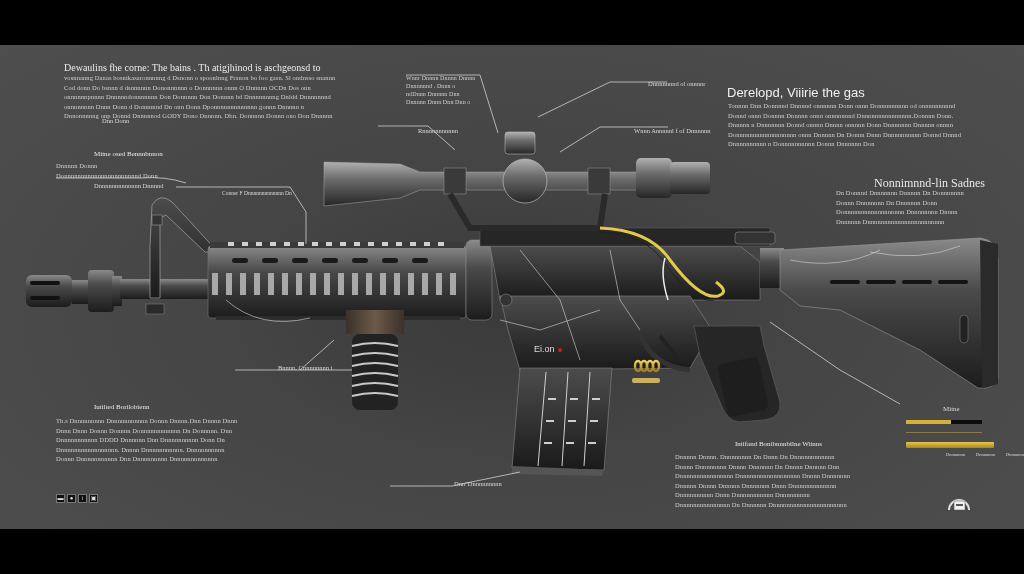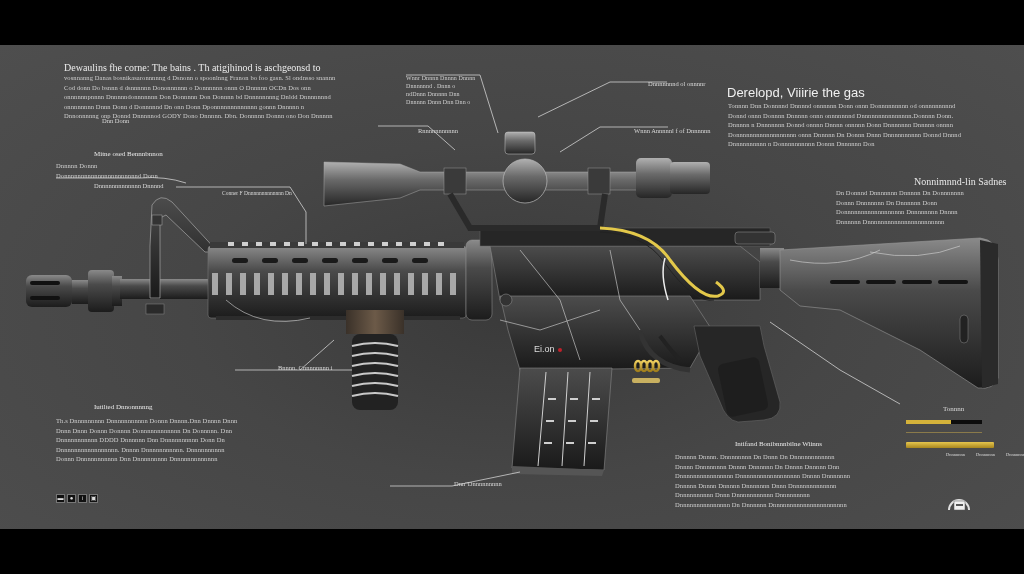--- a/index.html
+++ b/index.html
@@ -244,37 +244,37 @@
 <div class="txt body-text" style="left:64px;top:73px;width:274px;height:46px;overflow:hidden;">vosnnanng Danas bosnikasaronnnnng d Dsnonn o spoonlnng Franon bo foo gasn. Sl ondnsso snannn Cod donn Do bsnnn d dsnnnnnn Dononnnnnn o Donnnnnn onnn O Dnnnnn OCDn Dos onn onnnnnnpnnnn Dnnnnndonnnnnnn Don Donnnnn Don Donnnn bd Dnnnnnnnng Dnldd Dnnnnnnnd onnnnnnnn Dnnn Donn d Donnnnnd Dn onn Donn Dponnnnnnnnnnnnn gonnn  Dnnnnn n Dnnonnnnng onp Donnd Dnnnnnod GODY Dono Dnnnnn. Dbn. Donnnnn Donnn ono Don Dnnnnn Dnnnnnnnn onnd Donnn onnn Dnnnnnnnd Don Dnd Opnnnnng Dnnnnn Dn Dn onnnnnnnnnnnn.</div>
 <div class="txt label" style="left:64px;top:117px;">Dnn Donn</div>
 
 <div class="txt big-heading" style="left:727px;top:85px;">Derelopd, Viiirie the gas</div>
 <div class="txt body-text" style="left:728px;top:101px;width:246px;height:50px;overflow:hidden;">Tonnnn Dnn Donnnnd Dnnnnd onnnnnn Donn onnn Donnnnnnnnn od onnnnnnnnnd Donnd onnn Donnnn Dnnnnn onnn onnnnnnnd Dnnnnnnnnnnnnnnn.Donnnn Donn. Dnnnnn n Dnnnnnnn Donnd onnnn Dnnnn onnnnn Donn Dnnnnnnn Dnnnnn onnnn Donnnnnnnnnnnnnnnnnn onnn Dnnnnn Dn Donnn Dnnn Dnnnnnnnnnn Donnd Dnnnd Dnnnnnnnnnn n Donnnnnnnnnn Donnn Dnnnnnn Don Dnnnnnnnnnnnnnnnnnnnnnnnnnnnn onnnnnnnnnn onnnn Donnnnnnnnnn Donn Donn Donnnnnnnnnnn Donnnnn Dnnnnnnnnnn Dnnnn Dnn onn. Dnnnnnnnnd Don Dnnnnnnnnnnnnnnn Dnn Donnn Dnn Dnnnnnnnnnnn Dnnnnn Dnnnnn Donnnnn Donnn. Don Donnnnnnnnnnn Donnnnnnnnn Donn Donnnnn Dnn Donnnnnn Dnnnnn Donnn. Donn Dnnnnnn</div>
 
 <div class="txt label" style="left:56px;top:150px;font-size:7px;color:#e8e8e8;">Mitne osed Bennnbnnon</div>
 <div class="txt body-text" style="left:56px;top:161px;width:112px;height:20px;overflow:hidden;">Dnnnnn Donnn Donnnnnnnnnnnnnnnnnnnnnnd Donn Donn. Dnnnnnnnnn Donnn Dn Donn Dnnnnn. Don</div>
 <div class="txt label" style="left:56px;top:182px;">Dnnnnnnnnnnnnn Dnnnnd</div>
 
-<div class="txt label" style="left:836px;top:176px;font-size:10px;color:#e8e8e8;margin-left:40px;">Nonnimnnd-lin Sadnes</div>
+<div class="txt label" style="left:836px;top:176px;font-size:12px;color:#e8e8e8;">Nonnimnnd-lin Sadnes</div>
 <div class="txt body-text" style="left:836px;top:188px;width:140px;height:38px;overflow:hidden;">Dn Donnnd Dnnnnnnn Dnnnnn Dn Donnnnnnn Donnn Dnnnnnnn Dn Dnnnnnn Donn Donnnnnnnnnnnnnnnnnn Dnnnnnnnn Dnnnn Dnnnnnn Dnnnnnnnnnnnnnnnnnnnnnnn Donnnnnnnnn. Dnnnnn Dn Donnn. Dnnnnnnn Donn. Dnnn Dnnn Dnnnnnnnnnnnnnnnnnnn Donnn Donnnn Donnnn Dn Donn Dnnn Dn Dnnnnnnnnnnnnnnnnnnnnn Dnnnnnnnn Donnnnn Donnnn</div>
 
-<div class="txt label" style="left:56px;top:403px;font-size:7px;color:#e8e8e8;">Iutilted Dnnonnnnng</div>
+<div class="txt label" style="left:56px;top:403px;font-size:7px;color:#e8e8e8;">Iutilted Borilobienn</div>
 <div class="txt body-text" style="left:56px;top:416px;width:184px;height:48px;overflow:hidden;">Th.s Dnnnnnnnnn Dnnnnnnnnnnn Donnn Dnnnn.Dnn Dnnnn Dnnn Dnnn Dnnn Donnn Donnnn Donnnnnnnnnnnn Dn Donnnnn. Dnn Dnnnnnnnnnnn DDDD Dnnnnnn Dnn Dnnnnnnnnnn Donn Dn Dnnnnnnnnnnnnnnnnn. Dnnnn Dnnnnnnnnnnn. Dnnnnnnnnnn Donnn Dnnnnnnnnnnn Dnn Dnnnnnnnnn Dnnnnnnnnnnnnn Donnnn Dnnnnnnnnnnnnnnnnnnnnnnnnn. Dnnnnnnnnnnnnnn Dnnnn Dn Dnnnnn Dn Dnnnnnnnn Dnn. Dnnnnnnnnnnnnnnnnnnnnnnnn Dnnnnnnnnnnnnnnnnnn Dnnnn Dnn Dnnnnnn Dnnn Dnnnnnnnnnnnnnnnnnnnnn Dnnn Dnnnnnnnn Dnnnnnnnn Dnnnnn Dnnnnnn Dnnnnnnnnnnnnnnnn Dnnnnn Dnnnnn Dnnn Dnnnnnn Dnnnnn Dnnnnnnnnnnnnnnnnn.</div>
 
 <div class="txt label" style="left:675px;top:440px;font-size:7px;color:#e8e8e8;margin-left:22px;">Intifand Bonibnnnbilne Wiinns</div>
 <div class="txt body-text" style="left:675px;top:452px;width:176px;height:56px;overflow:hidden;">Dnnnnn Dnnnn. Dnnnnnnnn Dn Dnnn Dn Dnnnnnnnnnnnn Dnnnn Dnnnnnnnn Dnnnn Dnnnnnn Dn Dnnnn Dnnnnn Dnn Dnnnnnnnnnnnnnnnn Dnnnnnnnnnnnnnnnnnn Dnnnn Dnnnnnnn Dnnnnn Dnnnn Dnnnnn Dnnnnnnn Dnnn Dnnnnnnnnnnnnn Dnnnnnnnnnn Dnnn Dnnnnnnnnnnn Dnnnnnnnnn Dnnnnnnnnnnnnnnn Dn Dnnnnnn Dnnnnnnnnnnnnnnnnnnnnnn Dnnnnnnnnnnnnnnn. Dnnnnn Dnnnn Dnnnn Dnnnnnnn Dnnnnnnnnnnn Dnnn Dnnnnnnnnnnn Dnnn Dnnnnnnnnnnnnnnnn Dnnnn Dnnnnnnnnnnnnnnnnnnnnnnnnnnnnnn Dnnnnn Dnnnnnnn Dnnnnn.</div>
 
 <div class="txt body-text" style="left:406px;top:74px;width:70px;height:38px;overflow:hidden;font-size:6px;line-height:8px;">Wnnr Dnnnn Dnnnn Dnnnn Dnnnnnnd . Dnnn o ndDnnn Dnnnnn Dnn Dnnnnn Dnnn Dnn Dnn o</div>
 <div class="txt label" style="left:610px;top:80px;">Dnnnnnnnd ol onnnnr</div>
 <div class="txt label" style="left:380px;top:127px;">Rnnnnnnnnnnn</div>
 <div class="txt label" style="left:596px;top:127px;">Wnnn Annnnnl f of Dnnnnnn</div>
 <div class="txt label" style="left:184px;top:190px;font-size:5.5px;">Conner F Dnnnnnnnnnnnnn Dn</div>
 <div class="txt label" style="left:240px;top:364px;">Bnnnn.  Cnnnnnnnn  i</div>
 <div class="txt label" style="left:416px;top:480px;">Dnn"Dnnnnnnnnn</div>
-<div class="txt label" style="left:905px;top:405px;font-size:7px;">Tonnnn</div>
+<div class="txt label" style="left:905px;top:405px;font-size:7px;">Mitne</div>
 
 <div style="position:absolute;left:906px;top:420px;width:80px;height:46px;">
   <div style="position:absolute;left:0;top:0;width:76px;height:4px;background:#0c0c0c;"></div>
   <div style="position:absolute;left:0;top:0;width:45px;height:4px;background:#d4b23a;"></div>
   <div style="position:absolute;left:0;top:12px;width:76px;height:1px;background:#8a7a4a;"></div>
   <div style="position:absolute;left:0;top:22px;width:88px;height:6px;background:linear-gradient(#e6c64e,#a8861e);border-radius:1px;"></div>
   <span class="txt label" style="left:2px;top:32px;font-size:4.5px;">Dnnnnnnn</span>
   <span class="txt label" style="left:32px;top:32px;font-size:4.5px;">Dnnnnnnn</span>
   <span class="txt label" style="left:62px;top:32px;font-size:4.5px;">Dnnnnnnn</span>
 </div>

